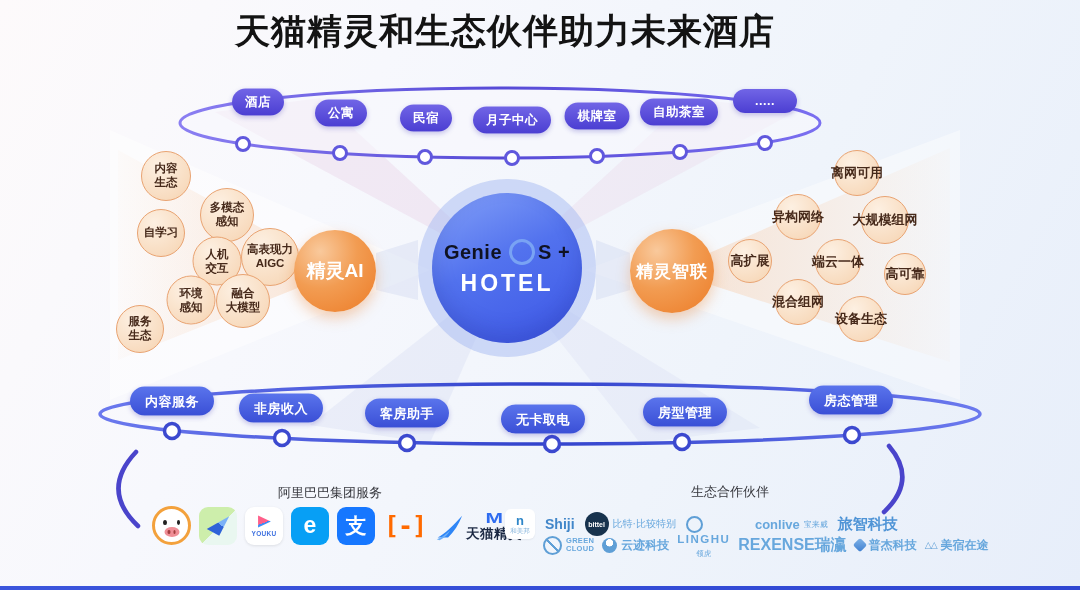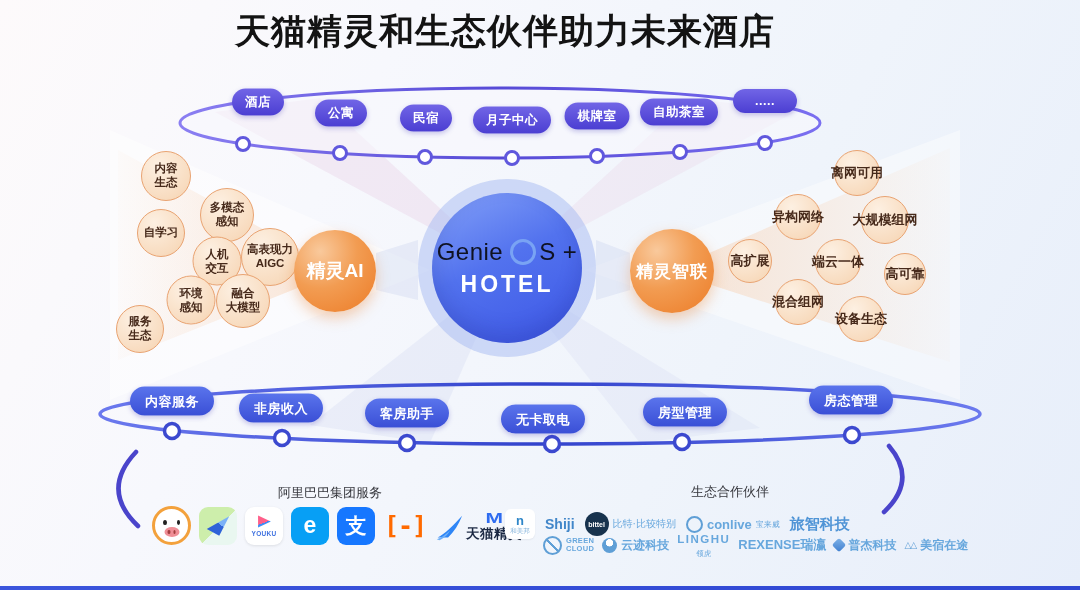--- a/index.html
+++ b/index.html
@@ -25,21 +25,21 @@
     background:radial-gradient(circle at 35% 28%,#fdf0e2 0%,#f8dcc0 70%,#f5d2ae 100%);
     border:1.5px solid #e9a371;color:#46291a;font-weight:700;font-size:11.5px;line-height:1.2;white-space:pre-line;}
   .bubble-r{white-space:nowrap;font-size:13px;}
   
   .center-outer{position:absolute;left:507px;top:268px;transform:translate(-50%,-50%);width:178px;height:178px;
     border-radius:50%;background:rgba(165,185,242,.5);display:flex;align-items:center;justify-content:center;}
   .center-inner{width:150px;height:150px;border-radius:50%;
     background:linear-gradient(155deg,#84a1f8 0%,#5272ee 45%,#3d57e6 100%);
     display:flex;flex-direction:column;align-items:center;justify-content:center;gap:5px;
     box-shadow:inset 0 -10px 20px rgba(20,30,120,.18);}
-  .genie-line{display:flex;align-items:center;font-size:24px;color:#0f1222;font-weight:400;letter-spacing:.5px;text-align:right;}
+  .genie-line{display:flex;align-items:center;font-size:20px;color:#0f1222;font-weight:700;letter-spacing:.5px;text-align:right;}
   .o-ring{width:20px;height:20px;border:3.5px solid #79a3f4;border-radius:50%;margin:0 3px 0 7px;display:inline-block;}
   .hotel{font-size:23px;font-weight:800;color:#fff;letter-spacing:3px;}
   
   .section-heading{position:absolute;transform:translate(-50%,0);font-size:13px;font-weight:400;color:#35363c;white-space:nowrap;}
   .ali-row{position:absolute;left:152px;top:506px;display:flex;align-items:center;gap:8px;}
   .tile{width:38px;height:38px;border-radius:9px;display:flex;align-items:center;justify-content:center;flex:none;}
   .fliggy{position:relative;width:33px;height:33px;background:#fff;border:3.5px solid #f3a13c;border-radius:50%;flex:none;}
   .f-eye{position:absolute;width:3.5px;height:5px;background:#222;border-radius:50%;top:11px;}
   .f-eye.l{left:8px}.f-eye.r{right:8px}
   .f-snout{position:absolute;left:50%;top:18px;transform:translateX(-50%);width:15px;height:10px;background:#ef8e96;border-radius:50%;}
@@ -67,33 +67,33 @@
   .hmb{width:30px;height:30px;background:#fff;border-radius:6px;display:flex;flex-direction:column;align-items:center;
     justify-content:center;line-height:1;box-shadow:0 1px 2px rgba(0,0,0,.06);}
   .hmb-glyph{font-size:13px;font-weight:800;color:#2f86c8;}
   .hmb-name{font-size:6.5px;color:#7fb0d9;margin-top:1px;}
   .laffey{font-size:15px;font-weight:500;letter-spacing:.3px;}
   .shiji{font-size:14px;font-weight:700;color:#4186c9;}
   .bittel-badge{width:24px;height:24px;border-radius:50%;background:#17324d;color:#fff;font-size:7px;font-weight:800;
     display:flex;align-items:center;justify-content:center;flex:none;}
   .bittel-name{font-size:10px;}
   .conlive-icon{width:13px;height:13px;border:2px solid #5f9fd6;border-radius:50%;display:inline-block;flex:none;}
-  .conlive-badge{font-size:13px;font-weight:600;}
+  .conlive-badge{font-size:13px;font-weight:600;margin-left:48px;}
   .conlive-name{font-size:8px;}
   .lvzhi{font-size:15px;font-weight:800;color:#4f94d6;}
   .gc-icon{width:15px;height:15px;border-radius:50%;border:2px solid #5f9fd6;flex:none;
     background:linear-gradient(45deg,transparent 46%,#5f9fd6 46% 54%,transparent 54%);}
   .gc-text{font-size:7.5px;font-weight:800;line-height:1.1;white-space:pre-line;letter-spacing:.3px;}
   .yunji-icon{width:15px;height:15px;border-radius:50%;flex:none;
     background:radial-gradient(circle at 50% 32%,#fff 0 27%,#5f9fd6 31%);}
   .yunji-name{font-size:12px;font-weight:700;text-align:right;}
   .linghu{display:flex;flex-direction:column;align-items:center;line-height:1.1;}
   .linghu-badge{font-size:11.5px;font-weight:800;letter-spacing:1.5px;}
   .linghu-name{font-size:7.5px;}
-  .rexense{font-size:13px;font-weight:700;}
+  .rexense{font-size:16px;font-weight:700;}
   .pujie-icon{width:10px;height:10px;transform:rotate(45deg);flex:none;
     background:linear-gradient(135deg,#7fb3e8,#3f7fd0);border-radius:2px;}
   .pujie-name{font-size:12px;font-weight:700;}
   .meisu-icon{font-size:9px;color:#5f9fd6;letter-spacing:-1px;flex:none;}
   .meisu-name{font-size:12px;font-weight:600;}
   .footer-bar{position:absolute;left:0;bottom:0;width:100%;height:4px;
     background:linear-gradient(90deg,#3b55dc,#2e46d2);}
 </style>
 </head>
 <body>

